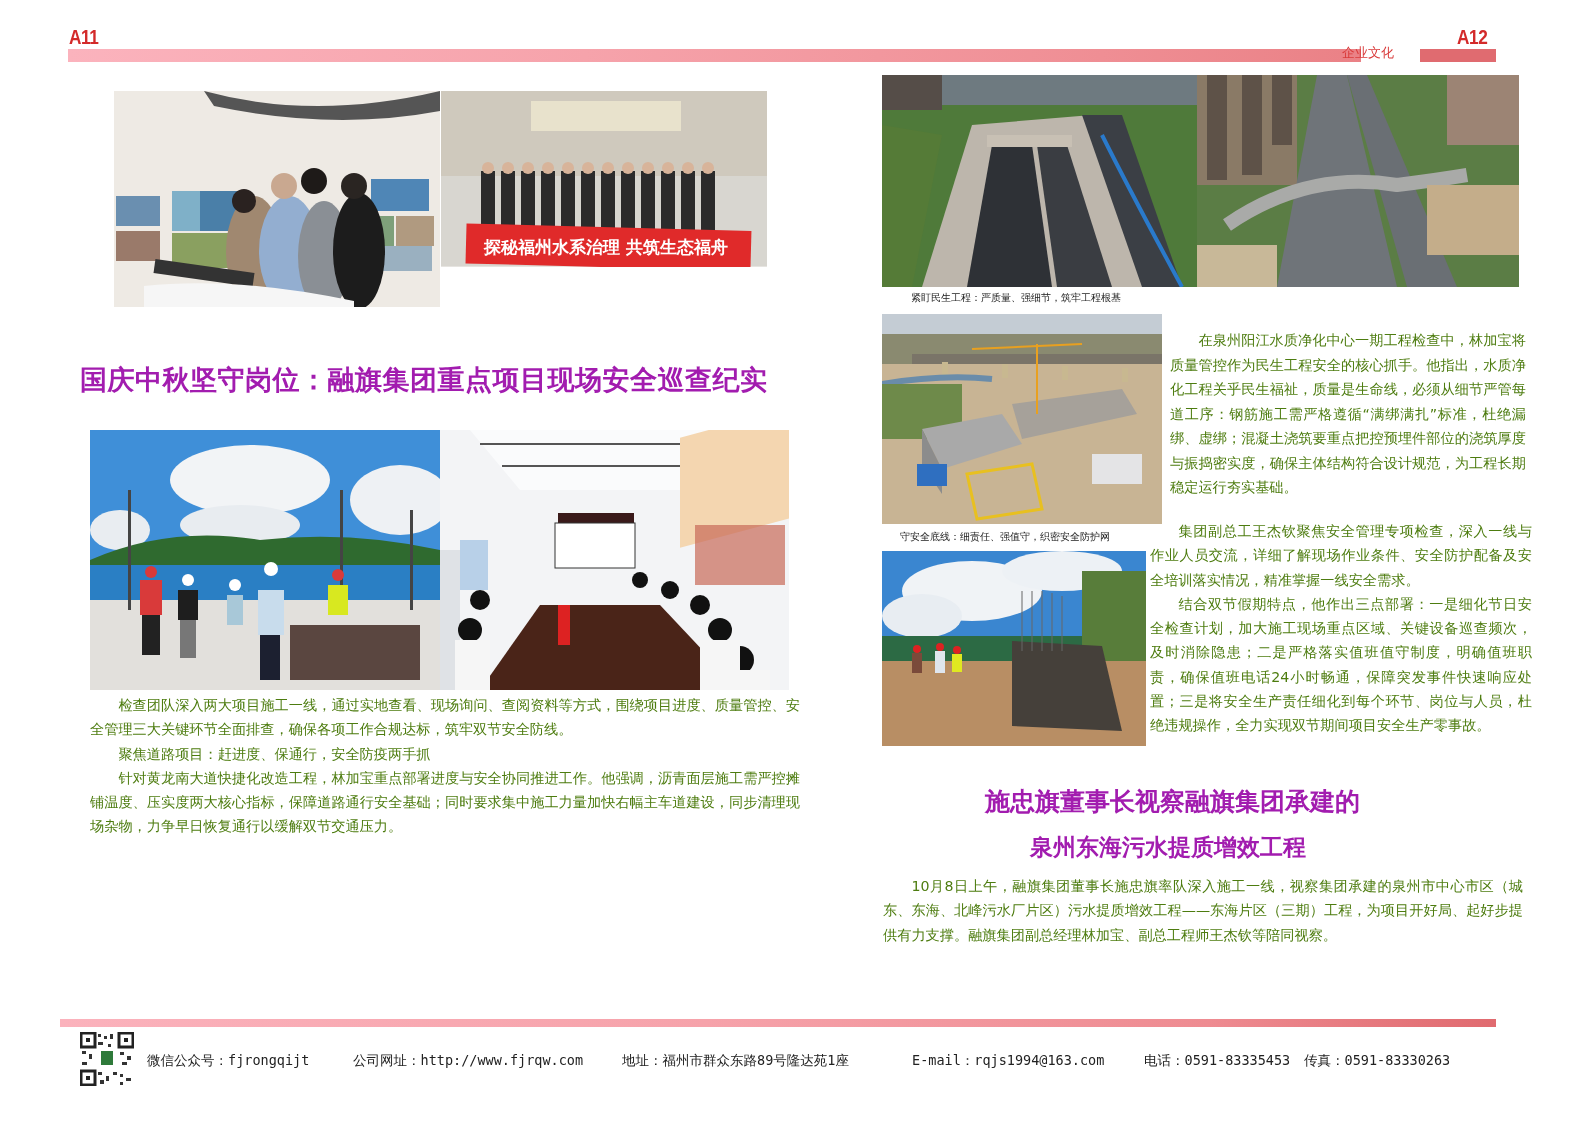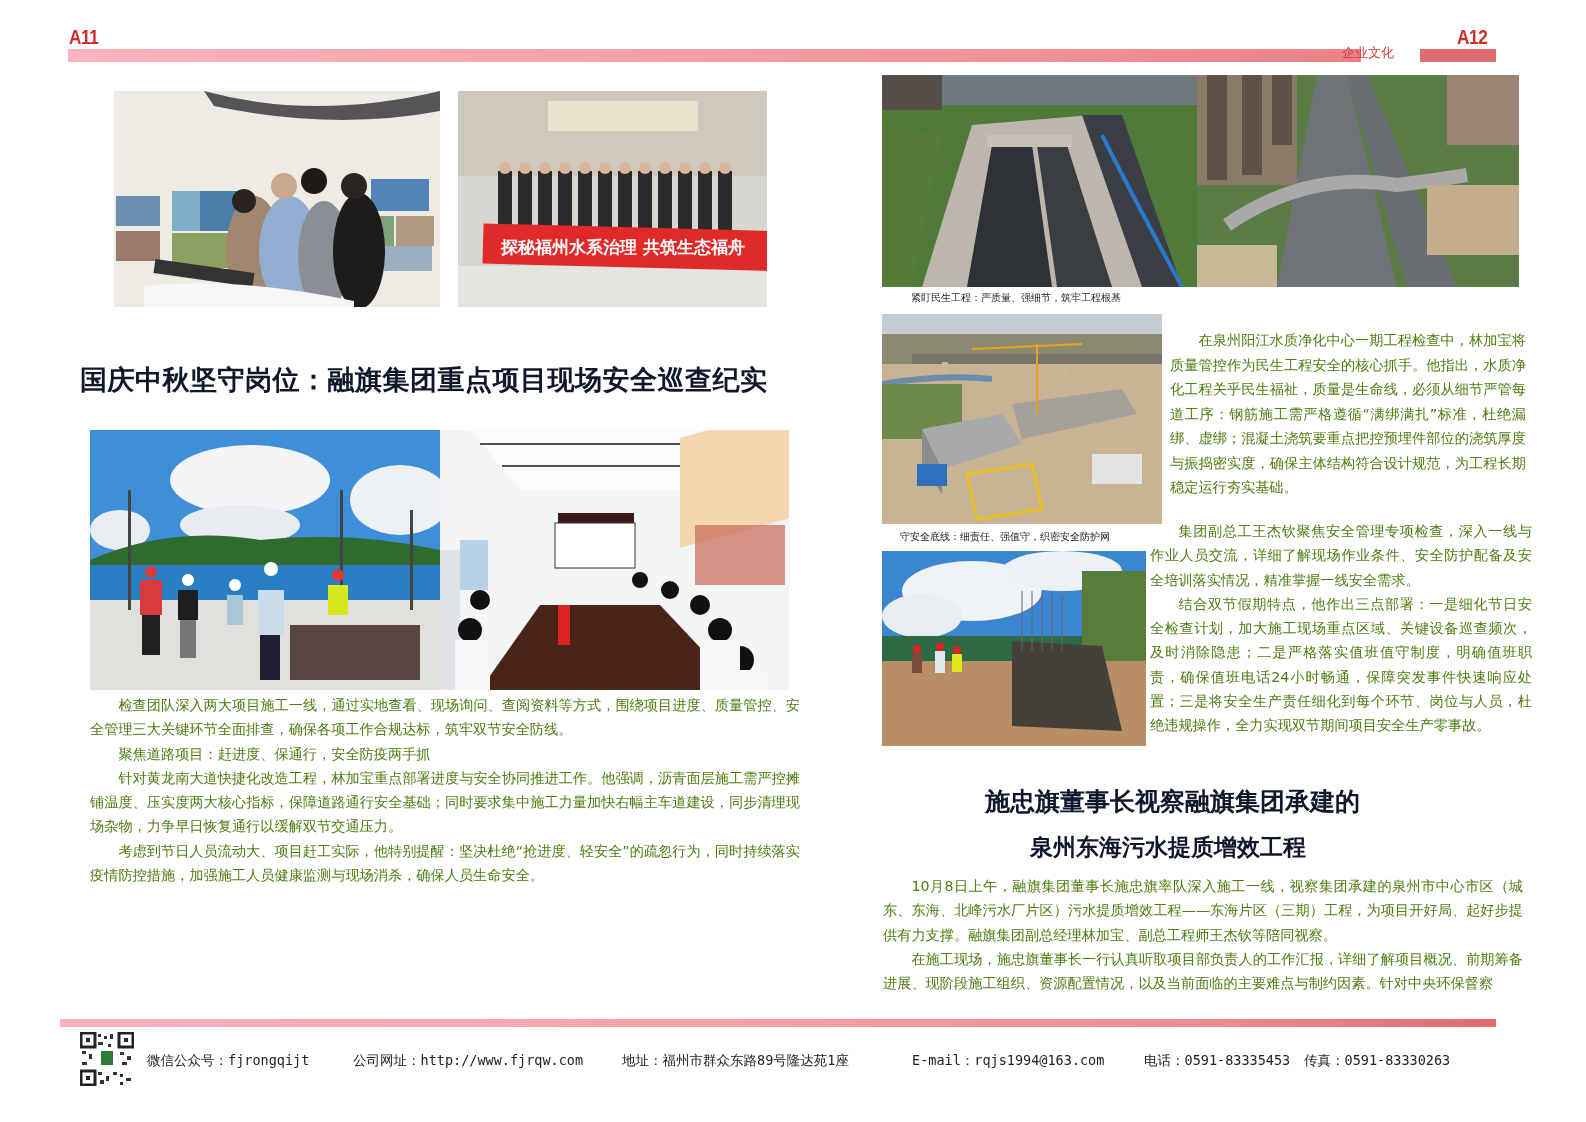--- a/index.html
+++ b/index.html
@@ -12,21 +12,21 @@
   .band-top-left { left: 68px; top: 49px; width: 1293px; background: linear-gradient(90deg,#fbb3bd 0%,#f6a3ab 40%,#ef8e94 80%,#ea8186 100%); }
   .band-top-right { left: 1420px; top: 49px; width: 76px; background: #e06b70; }
   .section-label { position: absolute; left: 1342px; top: 44px; font-size: 13px; font-weight: normal; color: #d93a3a; }
 
   .band-bottom { left: 60px; top: 1019px; width: 1436px; height: 8px; background: linear-gradient(90deg,#fbb2bc 0%,#f6a2aa 45%,#ee8b91 80%,#e06a6f 100%); }
 
   
   .photo { position: absolute; overflow: hidden; }
 
   
-  .headline { position: absolute; font-family: "DejaVu Sans", sans-serif; font-weight: bold; color: #0f172a; white-space: nowrap; }
+  .headline { position: absolute; font-family: "DejaVu Sans", sans-serif; font-weight: bold; color: #a21caf; white-space: nowrap; }
   .hl-left { left: 80px; top: 362px; font-size: 27px; letter-spacing: 0.5px; }
   .hl-right-1 { left: 985px; top: 785px; font-size: 25px; }
   .hl-right-2 { left: 1030px; top: 832px; font-size: 23px; }
 
   
   .body-text { position: absolute; font-size: 14.2px; line-height: 24.3px; color: #4d7c0f; text-align: justify; }
   .body-text p { text-indent: 2em; }
   .caption { position: absolute; font-size: 10px; color: #1c1c1c; white-space: nowrap; }
 
   
@@ -61,21 +61,21 @@
     <ellipse cx="175" cy="160" rx="30" ry="55" fill="#93aed0"></ellipse>
     <circle cx="170" cy="95" r="13" fill="#c9a890"></circle>
     <ellipse cx="210" cy="165" rx="26" ry="55" fill="#8a8f95"></ellipse>
     <circle cx="200" cy="90" r="13" fill="#1e1a18"></circle>
     <ellipse cx="245" cy="160" rx="26" ry="58" fill="#1c1c1c"></ellipse>
     <circle cx="240" cy="95" r="13" fill="#2a2522"></circle>
     <rect x="40" y="175" width="100" height="14" fill="#333" transform="rotate(8 90 182)"></rect>
     <path d="M30 195 Q120 185 240 210 L240 216 L30 216 Z" fill="#f6f6f6"></path>
   </svg>
 </div>
-<div class="photo" style="left:441px; top:91px; width:326px; height:216px;padding-left:17px;">
+<div class="photo" style="left:441px; top:91px; width:326px; height:176px;">
   <svg width="326" height="216" viewBox="0 0 326 216">
     <rect width="326" height="216" fill="#d8d6d0"></rect>
     <rect x="0" y="0" width="326" height="85" fill="#cfc9bd"></rect>
     <rect x="90" y="10" width="150" height="30" fill="#e8e2cc"></rect>
     <g fill="#2b2b2b">
       <rect x="40" y="80" width="14" height="72"></rect>
         <rect x="60" y="80" width="14" height="72"></rect>
         <rect x="80" y="80" width="14" height="72"></rect>
       <rect x="100" y="80" width="14" height="72"></rect>
         <rect x="120" y="80" width="14" height="72"></rect>
@@ -170,21 +170,20 @@
         <rect x="290" y="240" width="40" height="20"></rect>
       </g>
     <rect x="118" y="175" width="12" height="40" fill="#d22"></rect>
   </svg>
 </div>
 
 <div class="body-text" style="left:90px; top:693px; width:710px;">
   <p>检查团队深入两大项目施工一线，通过实地查看、现场询问、查阅资料等方式，围绕项目进度、质量管控、安全管理三大关键环节全面排查，确保各项工作合规达标，筑牢双节安全防线。</p>
   <p>聚焦道路项目：赶进度、保通行，安全防疫两手抓</p>
   <p>针对黄龙南大道快捷化改造工程，林加宝重点部署进度与安全协同推进工作。他强调，沥青面层施工需严控摊铺温度、压实度两大核心指标，保障道路通行安全基础；同时要求集中施工力量加快右幅主车道建设，同步清理现场杂物，力争早日恢复通行以缓解双节交通压力。</p>
-  <p>考虑到节日人员流动大、项目赶工实际，他特别提醒：坚决杜绝“抢进度、轻安全”的疏忽行为，同时持续落实疫情防控措施，加强施工人员健康监测与现场消杀，确保人员生命安全。</p>
 </div>
 
 <div class="photo" style="left:882px; top:75px; width:315px; height:212px;">
   <svg width="315" height="212" viewBox="0 0 315 212">
     <rect width="315" height="212" fill="#4f7a3a"></rect>
     <rect width="315" height="30" fill="#6e7a80"></rect>
     <rect x="0" y="0" width="60" height="35" fill="#554d48"></rect>
     <polygon points="90,50 210,40 270,212 40,212" fill="#bdb6ac"></polygon>
     <polygon points="110,70 150,70 170,212 85,212" fill="#2e3136"></polygon>
     <polygon points="155,70 185,70 230,212 175,212" fill="#3a3d42"></polygon>
@@ -273,21 +272,20 @@
 <div class="body-text" style="left:1150px; top:519px; width:382px; line-height:24.3px;">
   <p>集团副总工王杰钦聚焦安全管理专项检查，深入一线与作业人员交流，详细了解现场作业条件、安全防护配备及安全培训落实情况，精准掌握一线安全需求。</p>
   <p>结合双节假期特点，他作出三点部署：一是细化节日安全检查计划，加大施工现场重点区域、关键设备巡查频次，及时消除隐患；二是严格落实值班值守制度，明确值班职责，确保值班电话24小时畅通，保障突发事件快速响应处置；三是将安全生产责任细化到每个环节、岗位与人员，杜绝违规操作，全力实现双节期间项目安全生产零事故。</p>
 </div>
 
 <div class="headline hl-right-1">施忠旗董事长视察融旗集团承建的</div>
 <div class="headline hl-right-2">泉州东海污水提质增效工程</div>
 
 <div class="body-text" style="left:883px; top:874px; width:640px; height:124px; overflow:hidden;">
   <p>10月8日上午，融旗集团董事长施忠旗率队深入施工一线，视察集团承建的泉州市中心市区（城东、东海、北峰污水厂片区）污水提质增效工程——东海片区（三期）工程，为项目开好局、起好步提供有力支撑。融旗集团副总经理林加宝、副总工程师王杰钦等陪同视察。</p>
-  <p>在施工现场，施忠旗董事长一行认真听取项目部负责人的工作汇报，详细了解项目概况、前期筹备进展、现阶段施工组织、资源配置情况，以及当前面临的主要难点与制约因素。针对中央环保督察</p>
 </div>
 
 <div class="band band-bottom"></div>
 <div class="qr">
   <svg width="54" height="54" viewBox="0 0 54 54">
     <rect width="54" height="54" fill="#fff"></rect>
     <rect x="1" y="1" width="14" height="14" fill="none" stroke="#222" stroke-width="3"></rect>
       <rect x="6" y="6" width="4" height="4" fill="#222"></rect>
     <rect x="39" y="1" width="14" height="14" fill="none" stroke="#222" stroke-width="3"></rect>
       <rect x="44" y="6" width="4" height="4" fill="#222"></rect>

